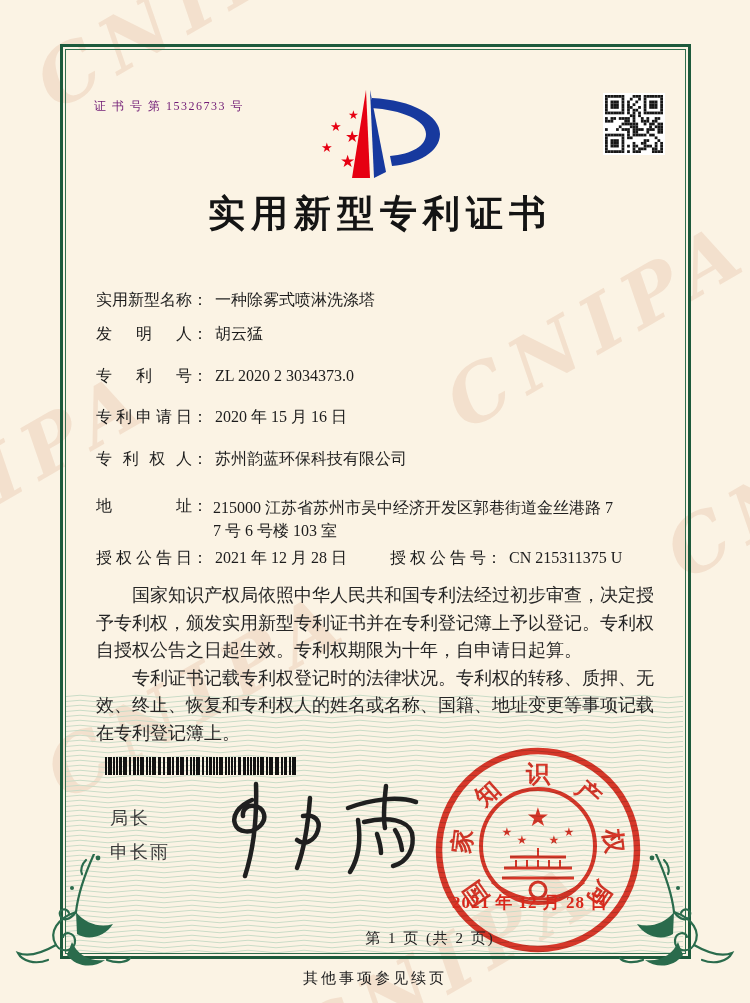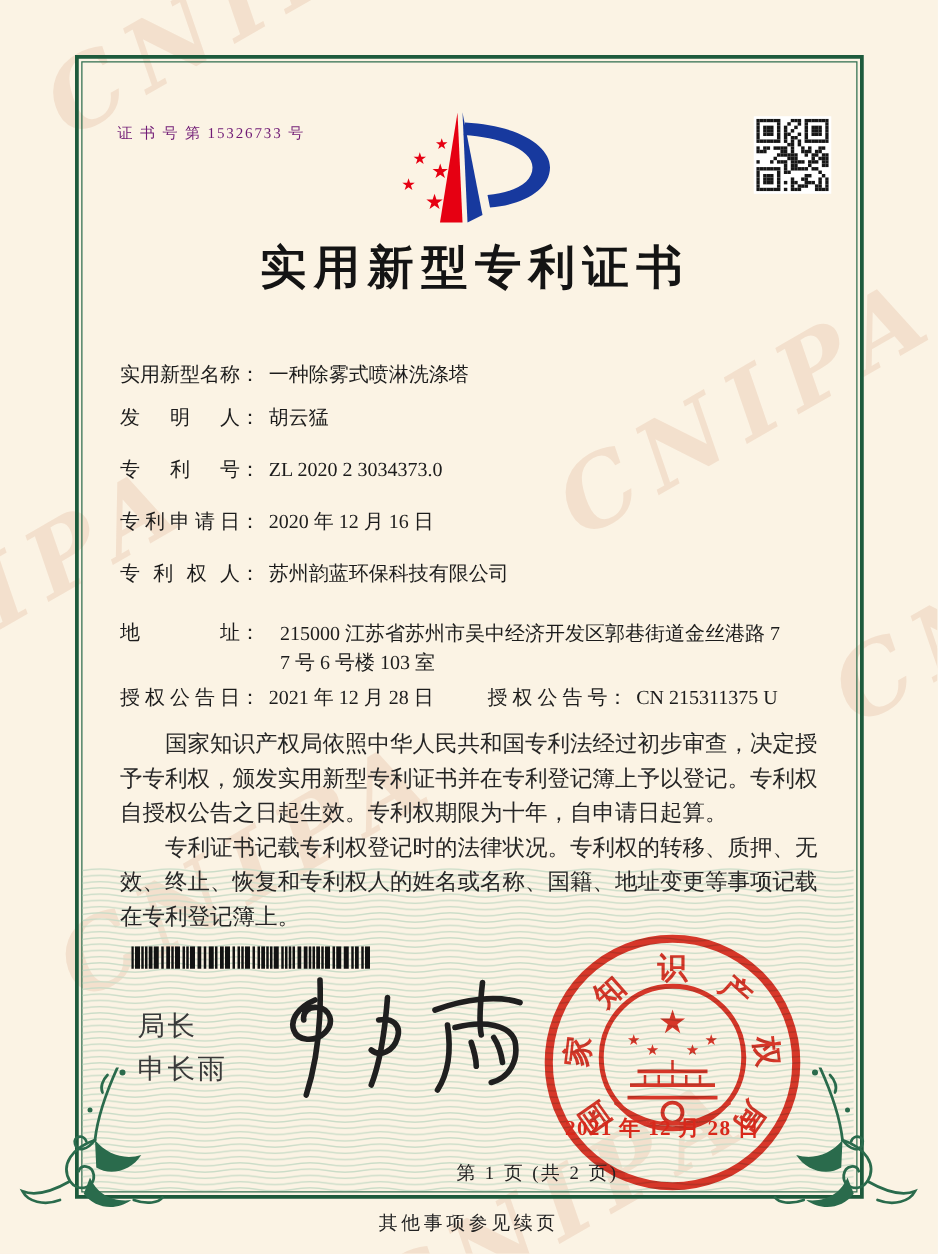--- a/index.html
+++ b/index.html
@@ -17,28 +17,28 @@
   .waveband{position:absolute;left:66px;top:694px;width:617px;height:259px;z-index:2;}
   .cert-no{position:absolute;left:94px;top:88px;font-size:12px;letter-spacing:1.5px;color:#701a75;z-index:3;margin-top:10px;}
   .logo{position:absolute;left:318px;top:86px;z-index:3;}
   .qr{position:absolute;left:603px;top:93px;z-index:3;background:#fff;padding:2px;}
   .title{position:absolute;left:60px;top:189px;width:640px;text-align:center;
          font-size:37px;font-weight:bold;letter-spacing:6px;color:#141414;z-index:3;}
   .row{position:absolute;left:96px;font-size:16px;color:#1c1c1c;z-index:3;white-space:nowrap;}
   .lab{display:inline-block;width:96px;text-align:justify;text-align-last:justify;vertical-align:top;}
   .col{display:inline-block;vertical-align:top;}
   .val{margin-left:7px;}
-  .addr-val{display:inline-block;width:438px;line-height:23px;vertical-align:top;margin-left:16px;white-space:normal;}
+  .addr-val{display:inline-block;width:438px;line-height:23px;vertical-align:top;margin-left:5px;white-space:normal;}
   .grant2{position:absolute;left:294px;top:0;white-space:nowrap;}
   .paras{position:absolute;left:96px;top:582px;width:558px;z-index:3;}
   .paras p{margin:0;text-indent:2em;font-size:18px;line-height:27.5px;
            text-align:justify;color:#262626;}
   .barcode{position:absolute;left:105px;top:757px;z-index:4;}
   .sig-label{position:absolute;left:110px;font-family:"Liberation Sans","DejaVu Sans",sans-serif;
-             font-size:22px;color:#3a3a3a;z-index:4;letter-spacing:2px;}
+             font-size:18px;color:#3a3a3a;z-index:4;letter-spacing:2px;}
   .sig-svg{position:absolute;left:200px;top:776px;z-index:4;}
   .seal{position:absolute;left:430px;top:742px;z-index:4;opacity:.92;mix-blend-mode:multiply;}
   .seal-date{position:absolute;left:452px;top:891px;font-size:17px;font-weight:600;
              color:#d8281b;letter-spacing:1px;z-index:5;white-space:nowrap;}
   .pageinfo{position:absolute;left:60px;top:929px;width:740px;text-align:center;
             font-size:15px;color:#222;z-index:4;letter-spacing:2px;}
   .continuation{position:absolute;left:0;top:969px;width:750px;text-align:center;
             font-size:15px;color:#222;z-index:3;letter-spacing:3px;}
   .orn{position:absolute;z-index:5;}
   .orn-l{left:12px;top:854px;}
@@ -315,21 +315,21 @@
   <div class="row" style="top:290px;">
     <span class="lab">实用新型名称</span><span>：</span><span class="val">一种除雾式喷淋洗涤塔</span>
   </div>
   <div class="row" style="top:324px;">
     <span class="lab">发明人</span><span>：</span><span class="val">胡云猛</span>
   </div>
   <div class="row" style="top:366px;">
     <span class="lab">专利号</span><span>：</span><span class="val">ZL 2020 2 3034373.0</span>
   </div>
   <div class="row" style="top:407px;">
-    <span class="lab">专利申请日</span><span>：</span><span class="val">2020 年 12 月 16 日</span>
+    <span class="lab">专利申请日</span><span>：</span><span class="val">2020 年 15 月 16 日</span>
   </div>
   <div class="row" style="top:449px;">
     <span class="lab">专利权人</span><span>：</span><span class="val">苏州韵蓝环保科技有限公司</span>
   </div>
   <div class="row" style="top:496px;">
     <span class="lab">地址</span><span>：</span><span class="addr-val col"><span>215000 江苏省苏州市吴中经济开发区郭巷街道金丝港路 7</span><br><span>7 号 6 号楼 103 室</span></span>
   </div>
   <div class="row" style="top:548px;">
     <span>
       <span class="lab">授权公告日</span><span>：</span><span class="val">2021 年 12 月 28 日</span>

